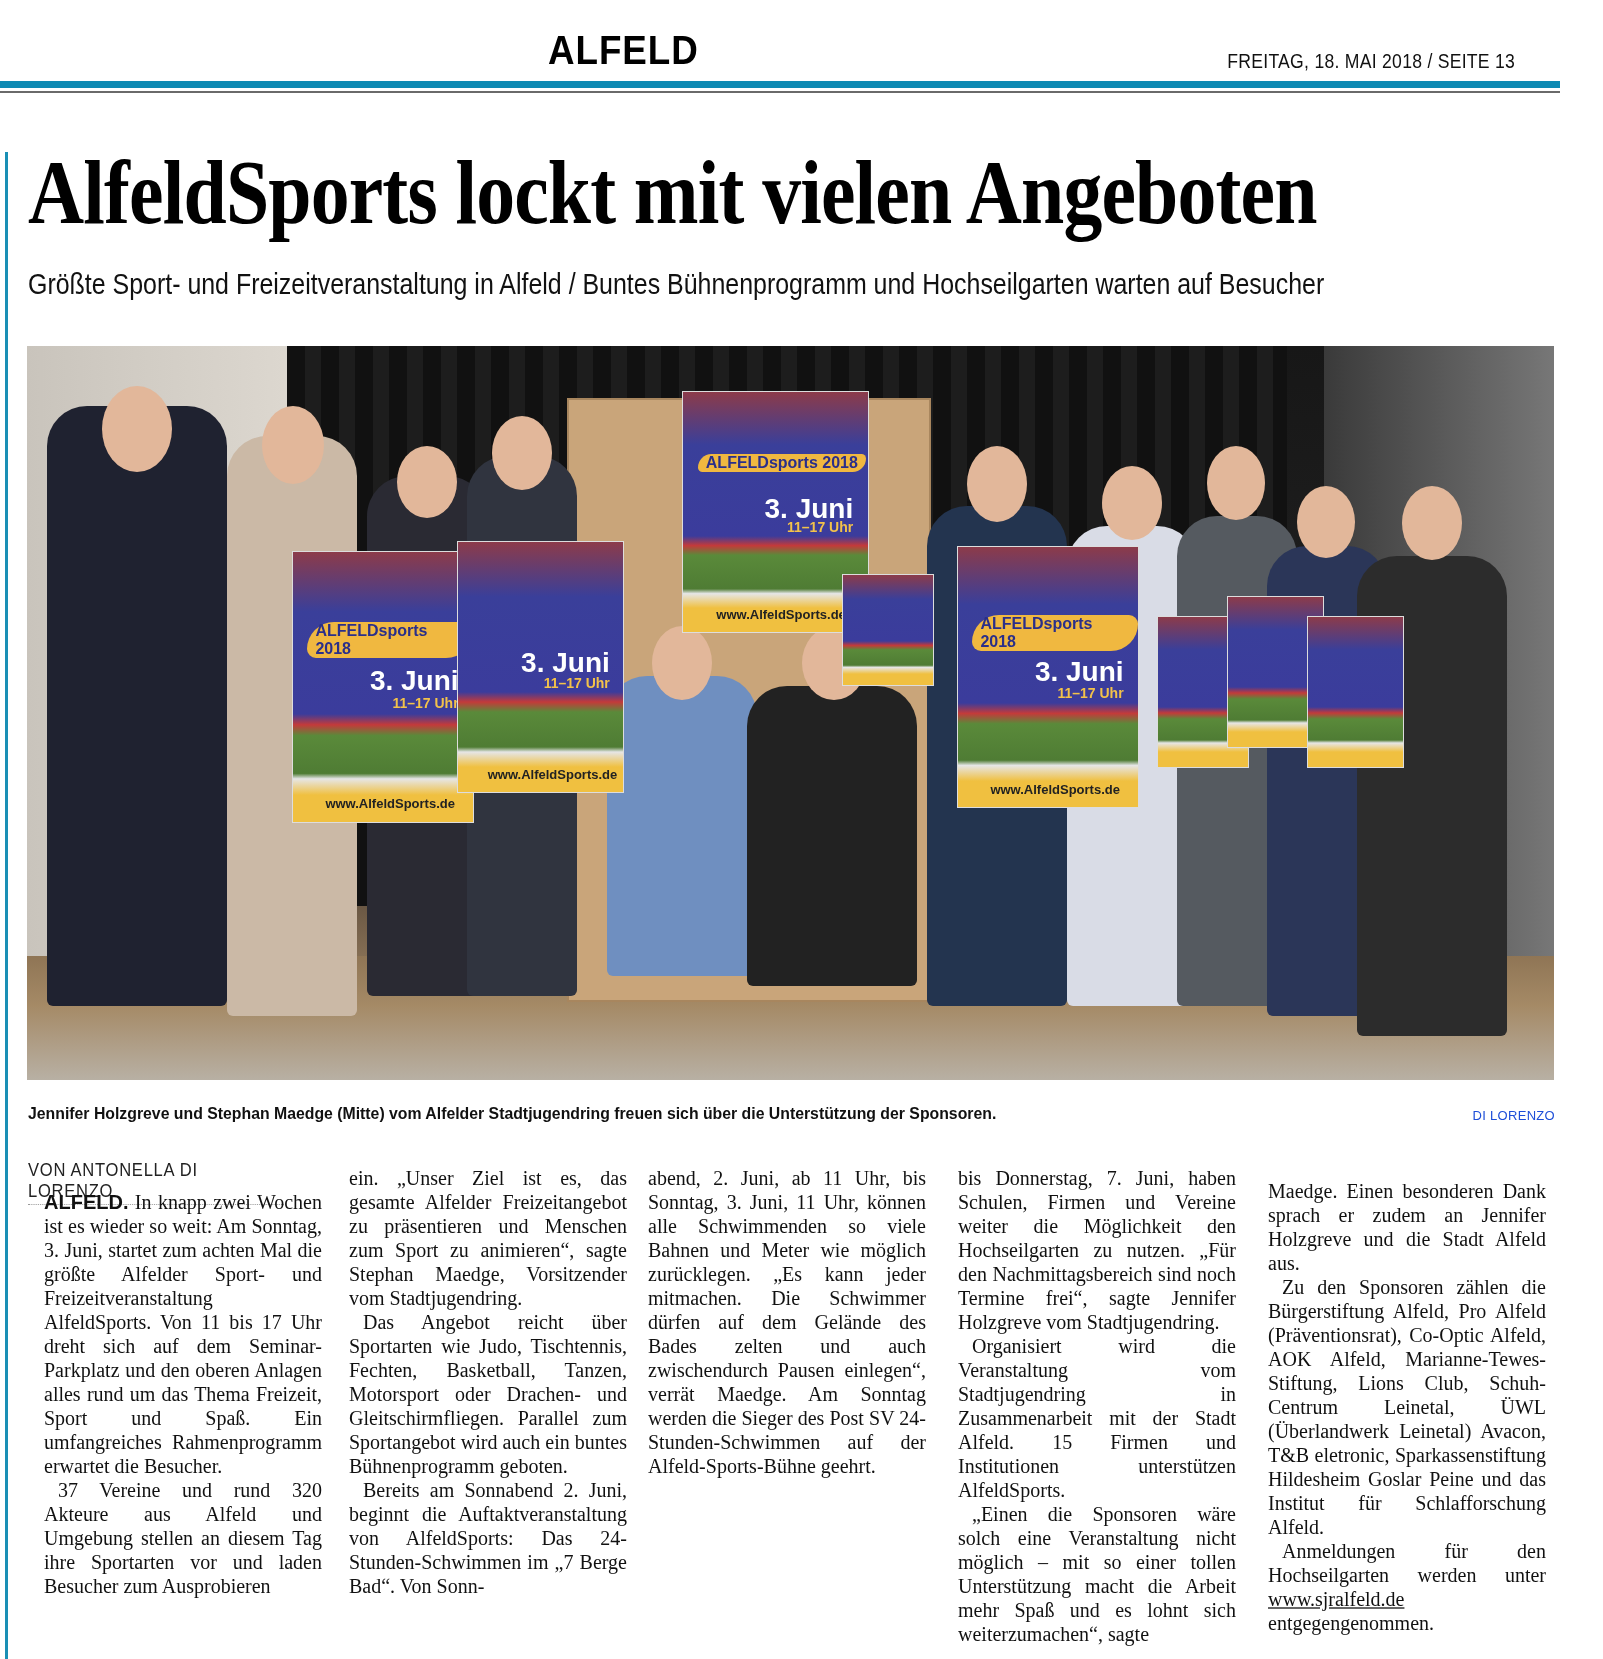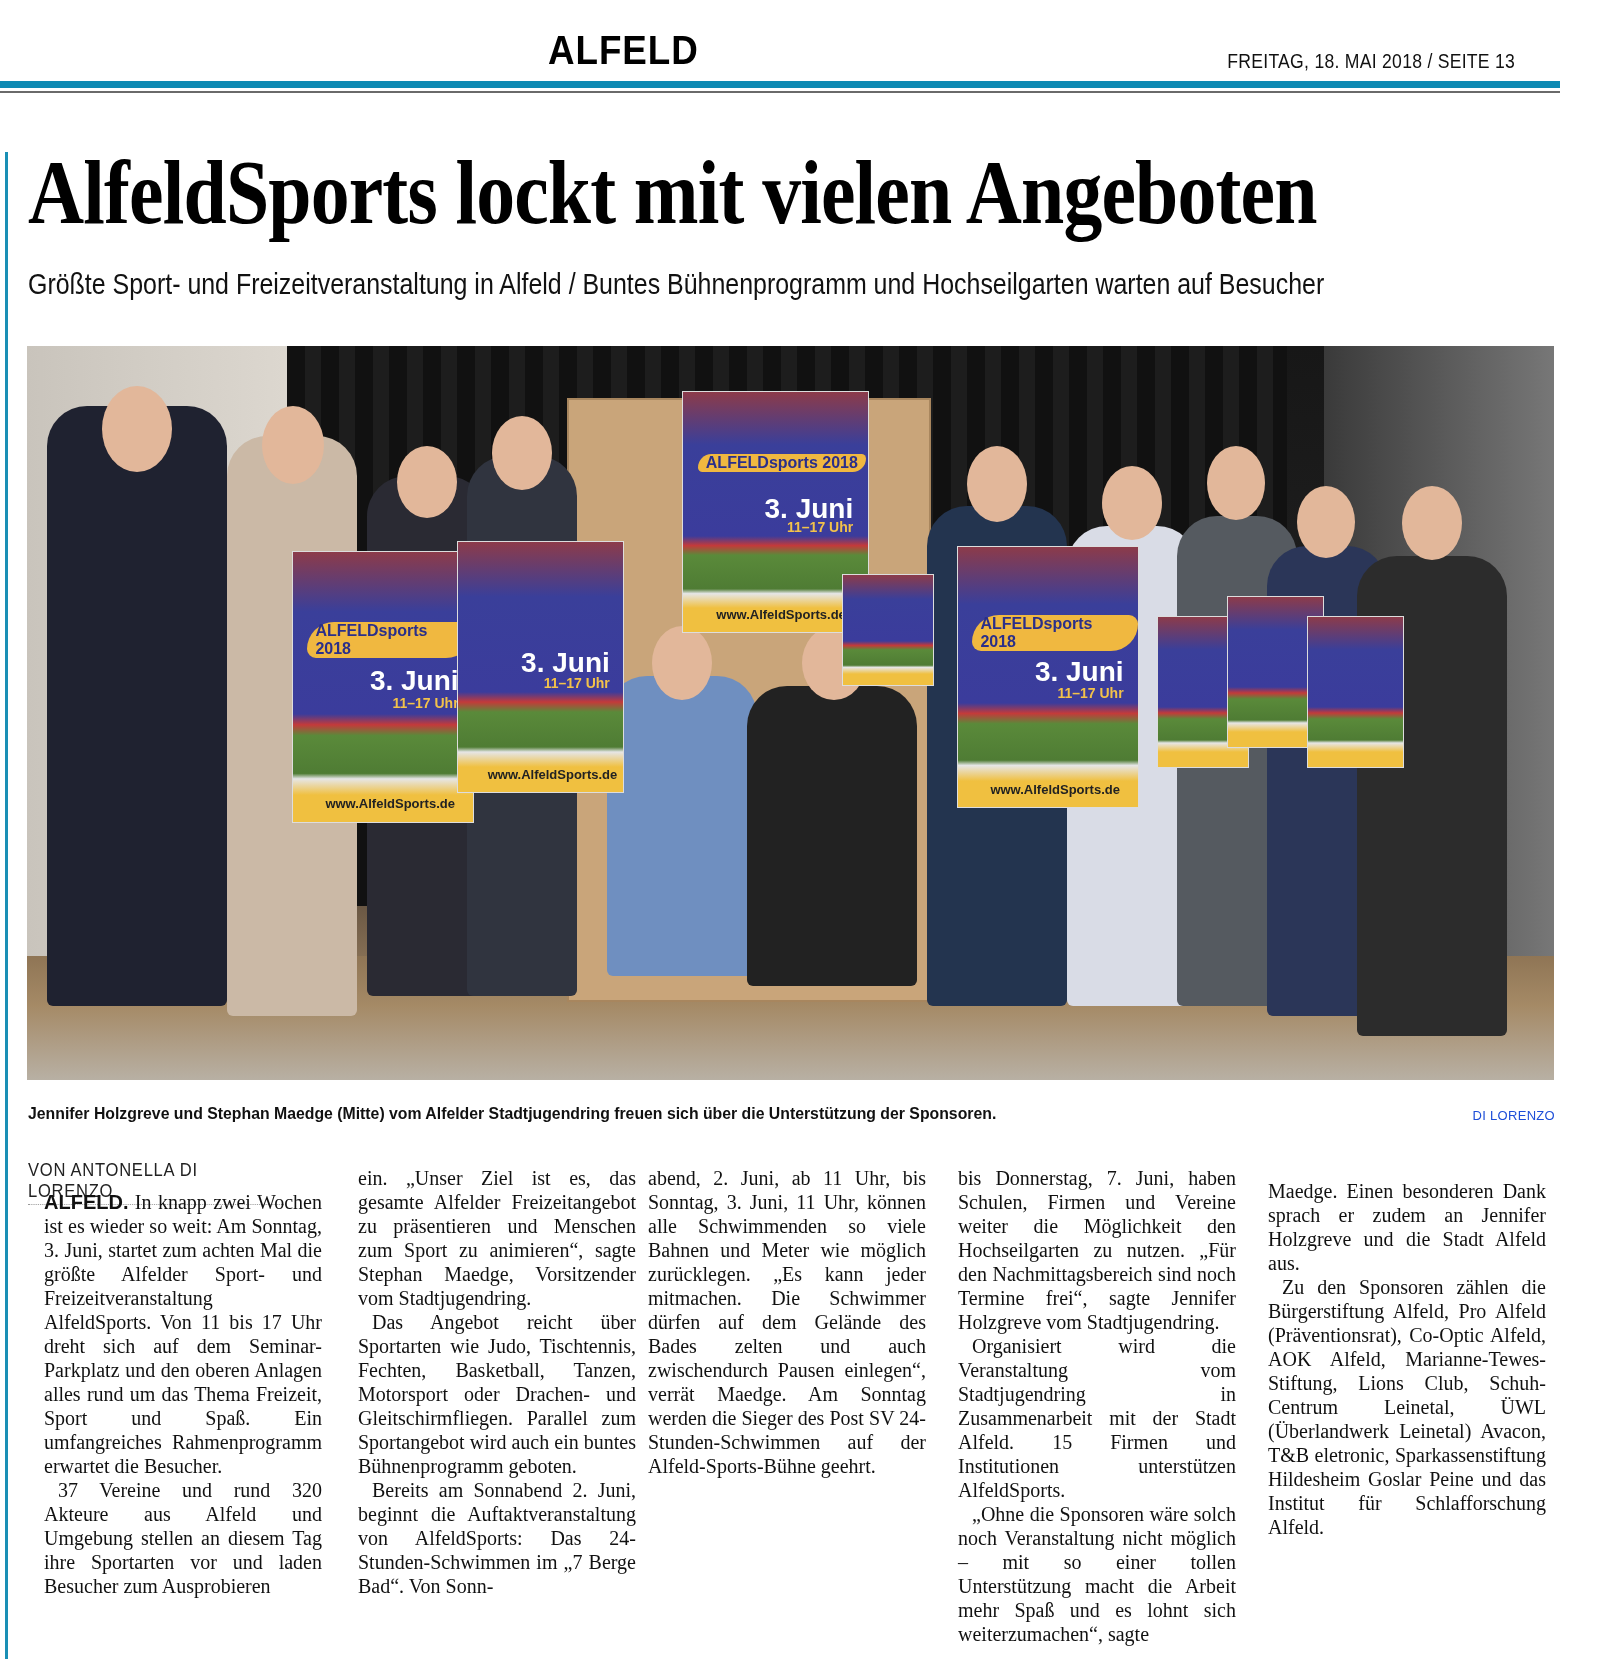--- a/index.html
+++ b/index.html
@@ -26,21 +26,21 @@
     .person { position:absolute; border-radius:40px 40px 6px 6px; }
     .head { position:absolute; border-radius:50%; background:#e2b79a; }
     .caption { position:absolute; left:28px; top:1104px; font-weight:bold; font-size:17px; color:#111; transform:scaleX(0.93); transform-origin:left; white-space:nowrap; }
     .credit { position:absolute; right:48px; top:1108px; font-size:13px; color:#1d4ed8; letter-spacing:0.3px; }
     .byline { position:absolute; left:28px; top:1160px; width:278px; font-size:18px; letter-spacing:0.8px; color:#222; border-bottom:1px dotted #999; padding-bottom:2px; transform:scaleX(0.92); transform-origin:left; }
     .col { position:absolute; top:1190px; width:278px; font-family:"Liberation Serif", serif; font-size:20px; line-height:24px; color:#111; text-align:justify; hyphens:manual; }
     .col p { margin:0; text-indent:0; }
     .col p.ind { text-indent:14px; }
     .col .dach { font-family:"Liberation Sans", sans-serif; font-weight:bold; }
     #c1 { left:44px; top:1190px; }
-    #c2 { left:358px; top:1166px; }
+    #c2 { left:349px; top:1166px; }
     #c3 { left:648px; top:1166px; }
     #c4 { left:958px; top:1166px; }
     #c5 { left:1268px; top:1166px;margin-top:13px; }
     a.link { color:#111; text-decoration:underline; text-decoration-color:#666; }
   </style>
 </head>
 <body>
 
 <div class="header">
   <div class="ressort">ALFELD</div>
@@ -140,19 +140,20 @@
   <p class="ind">Bereits am Sonnabend 2. Juni, beginnt die Auftaktveranstaltung von AlfeldSports: Das 24-Stunden-Schwimmen im „7 Berge Bad“. Von Sonn-</p>
 </div>
 
 <div class="col" id="c3">
   <p>abend, 2. Juni, ab 11 Uhr, bis Sonntag, 3. Juni, 11 Uhr, können alle Schwimmenden so viele Bahnen und Meter wie möglich zurücklegen. „Es kann jeder mitmachen. Die Schwimmer dürfen auf dem Gelände des Bades zelten und auch zwischendurch Pausen einlegen“, verrät Maedge. Am Sonntag werden die Sieger des Post SV 24-Stunden-Schwimmen auf der Alfeld-Sports-Bühne geehrt.</p>
 </div>
 
 <div class="col" id="c4">
   <p>bis Donnerstag, 7. Juni, haben Schulen, Firmen und Vereine weiter die Möglichkeit den Hochseilgarten zu nutzen. „Für den Nachmittagsbereich sind noch Termine frei“, sagte Jennifer Holzgreve vom Stadtjugendring.</p>
   <p class="ind">Organisiert wird die Veranstaltung vom Stadtjugendring in Zusammenarbeit mit der Stadt Alfeld. 15 Firmen und Institutionen unterstützen AlfeldSports.</p>
-  <p class="ind">„Ohne die Sponsoren wäre solch noch Veranstaltung nicht möglich – mit so einer tollen Unterstützung macht die Arbeit mehr Spaß und es lohnt sich weiterzumachen“, sagte</p>
+  <p class="ind">„Einen die Sponsoren wäre solch eine Veranstaltung nicht möglich – mit so einer tollen Unterstützung macht die Arbeit mehr Spaß und es lohnt sich weiterzumachen“, sagte</p>
 </div>
 
 <div class="col" id="c5">
   <p>Maedge. Einen besonderen Dank sprach er zudem an Jennifer Holzgreve und die Stadt Alfeld aus.</p>
   <p class="ind">Zu den Sponsoren zählen die Bürgerstiftung Alfeld, Pro Alfeld (Präventionsrat), Co-Optic Alfeld, AOK Alfeld, Marianne-Tewes-Stiftung, Lions Club, Schuh-Centrum Leinetal, ÜWL (Überlandwerk Leinetal) Avacon, T&amp;B eletronic, Sparkassenstiftung Hildesheim Goslar Peine und das Institut für Schlafforschung Alfeld.</p>
+  <p class="ind"><span>Anmeldungen für den Hochseilgarten werden unter </span><a class="link">www.sjralfeld.de</a><span> entgegengenommen.</span></p>
 </div>
 
 </body></html>

